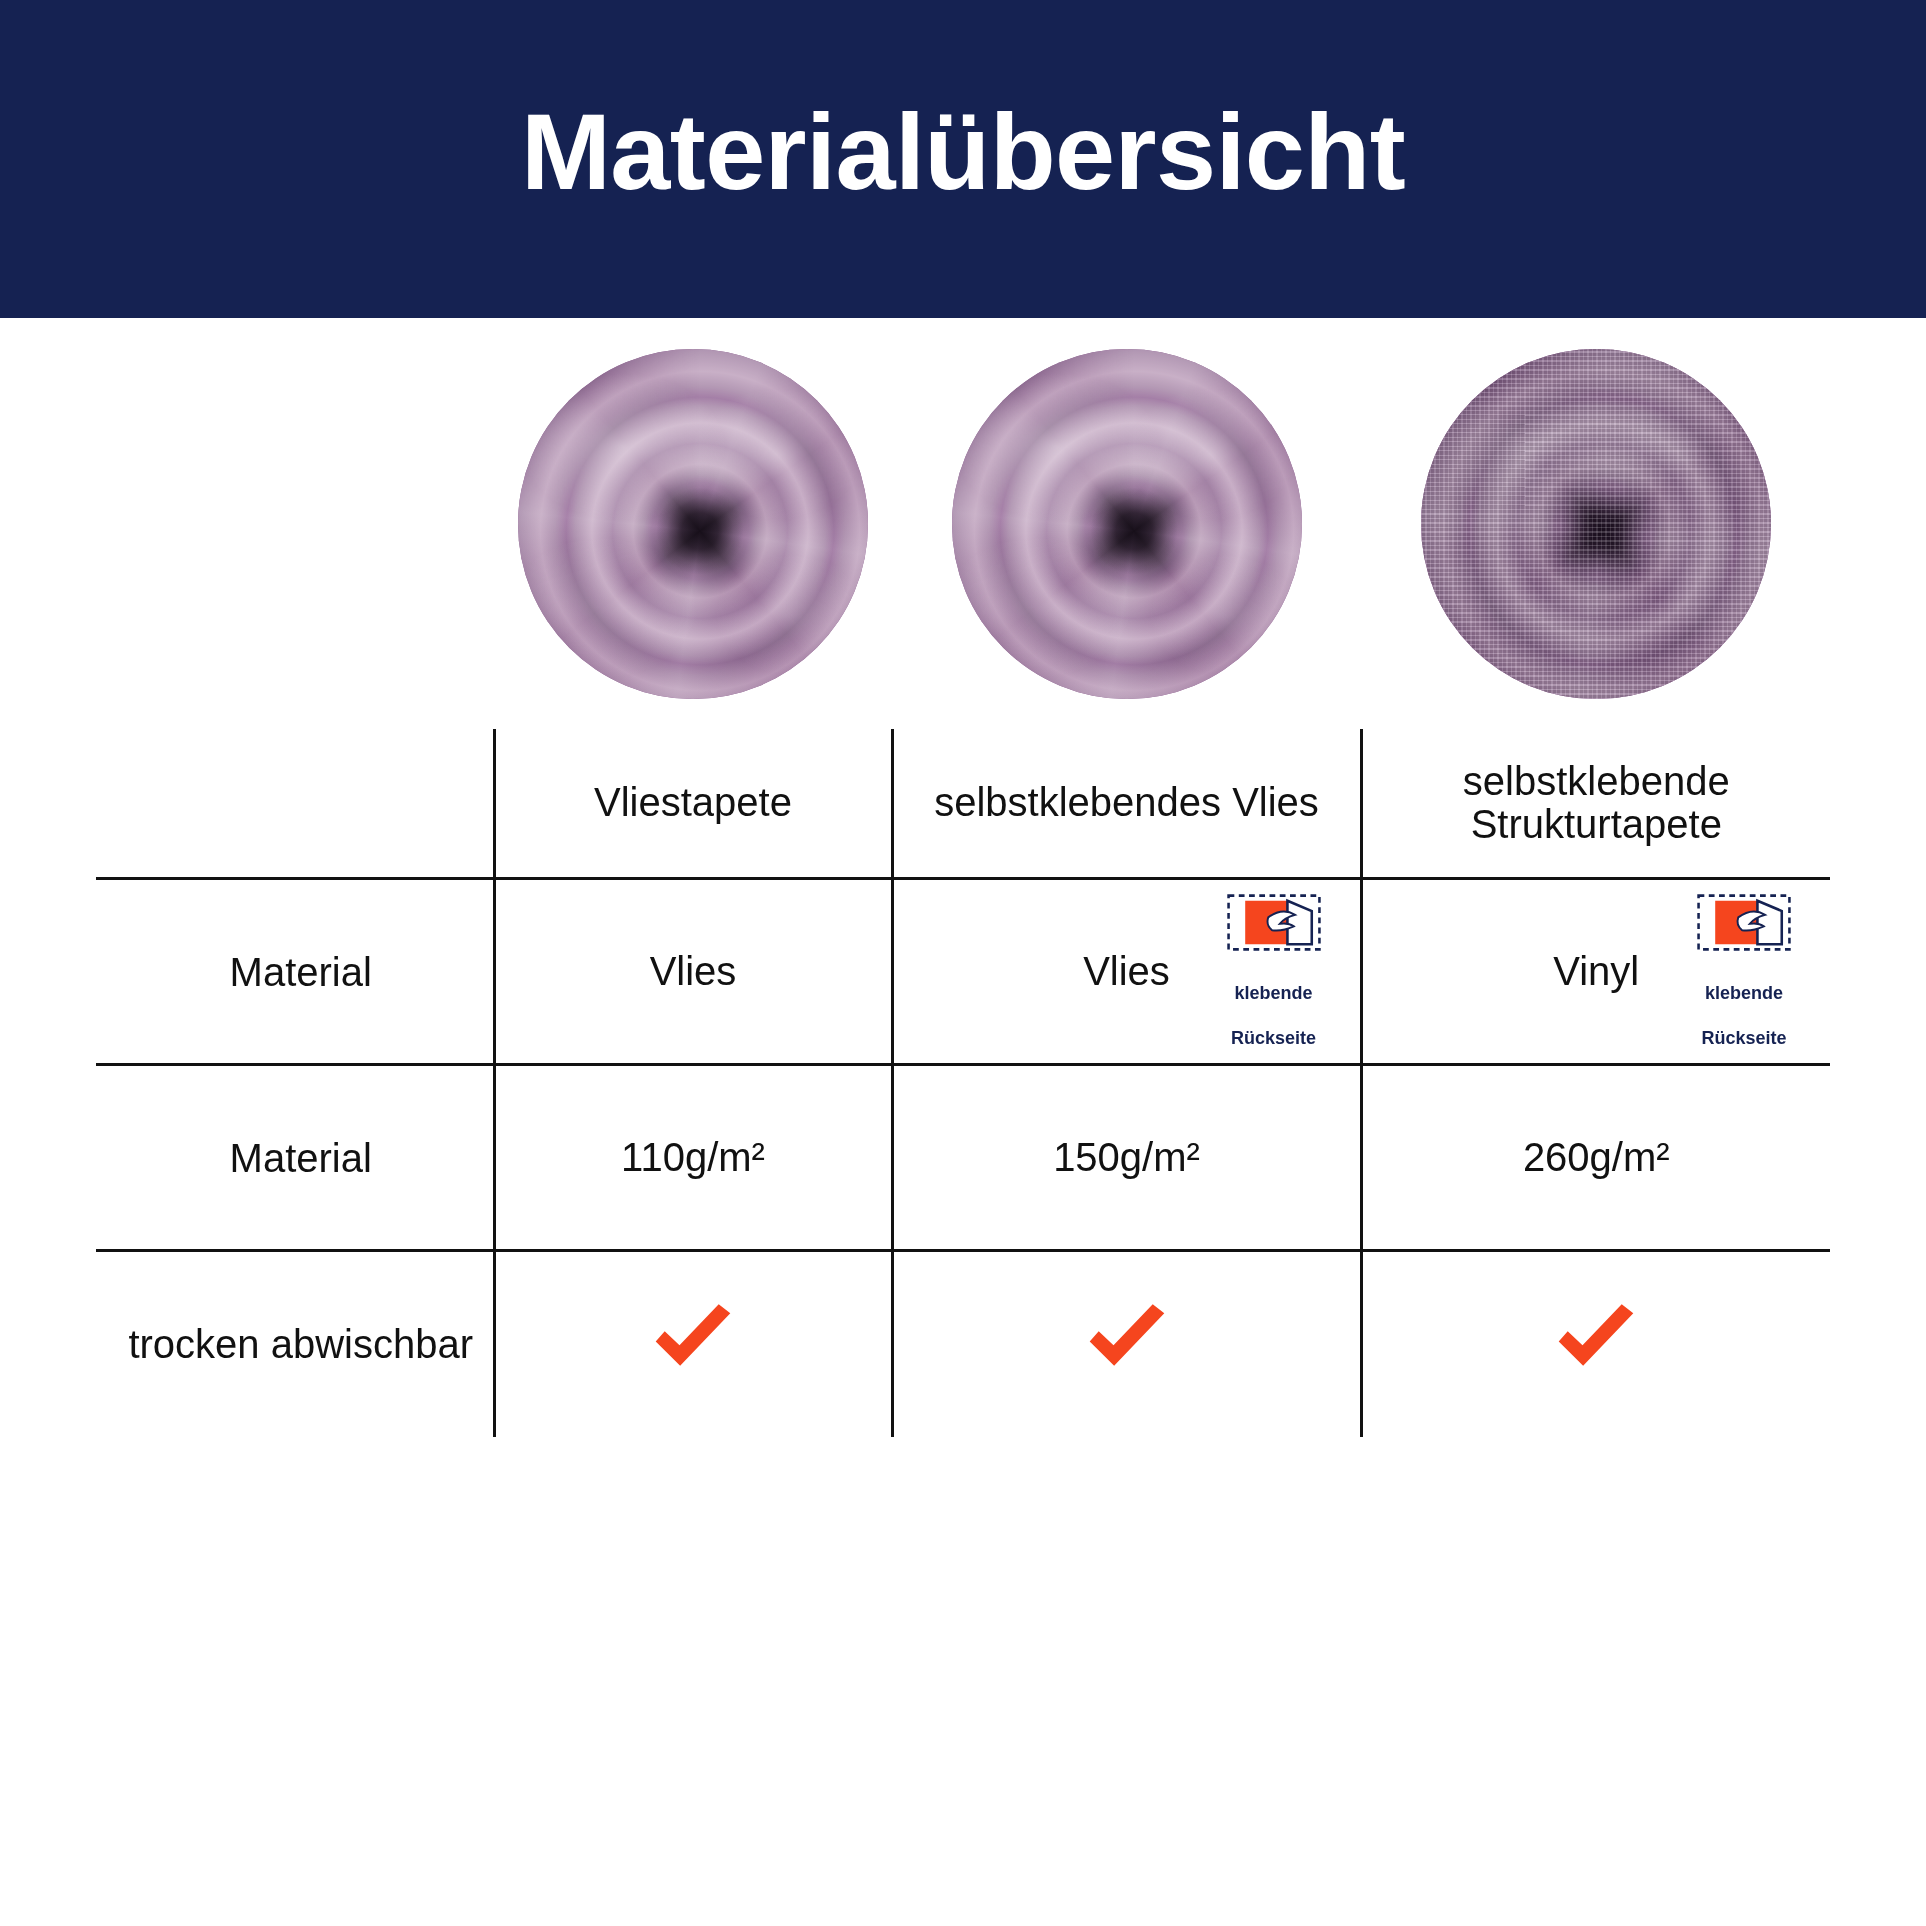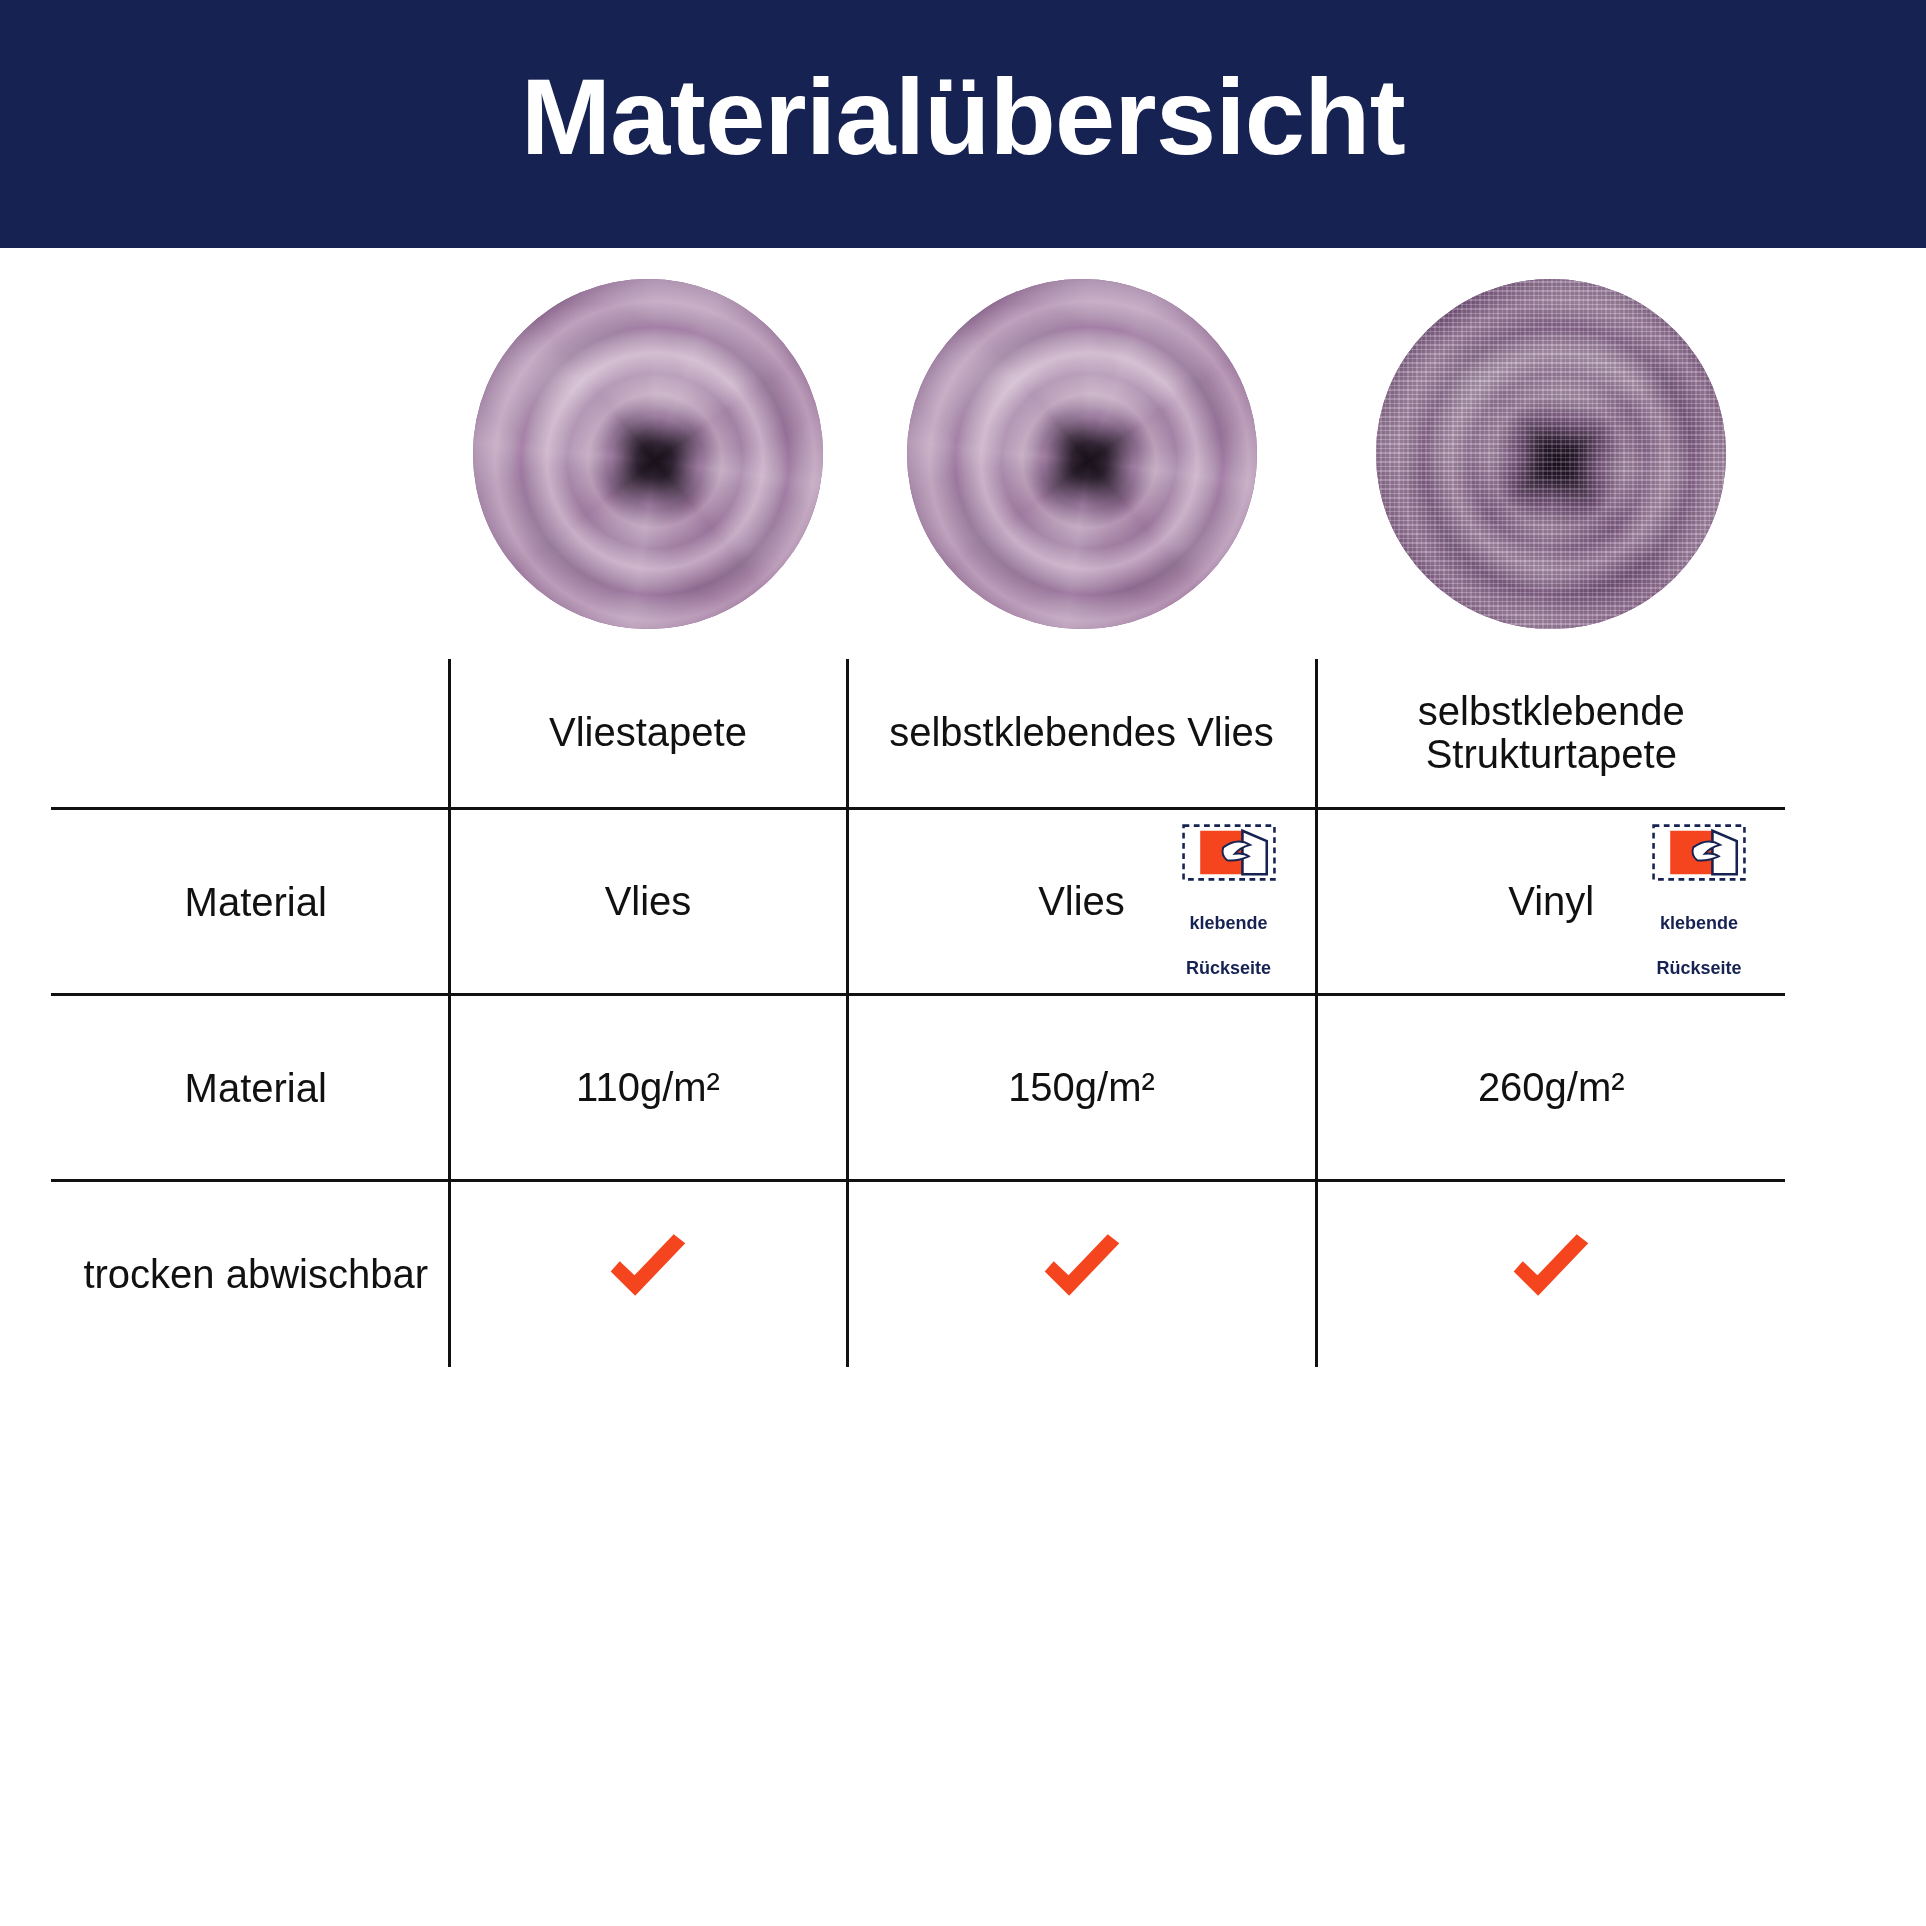--- a/index.html
+++ b/index.html
@@ -11,42 +11,41 @@
     width: 1926px;
     height: 1926px;
     font-family: "Liberation Sans", sans-serif;
     color: #111111;
     overflow: hidden;
   }
 
   
   .header {
     width: 100%;
-    height: 248px;
+    height: 318px;
     background: #152252;
     display: flex;
     align-items: center;
     justify-content: center;
     box-sizing: border-box;
   }
   .header-title {
     color: #ffffff;
     font-size: 108px;
     font-weight: bold;
     letter-spacing: -0.6px;
     line-height: 1;
     margin: 0;
     padding: 0 0 14px 0;
   }
 
   
   .content {
-    padding: 0 44px;
+    padding: 0 96px;
     box-sizing: border-box;
-    margin-left: 7px;
   }
 
   table.matrix {
     width: 1734px;
     border-collapse: collapse;
     table-layout: fixed;
   }
   table.matrix td {
     vertical-align: middle;
     text-align: center;

